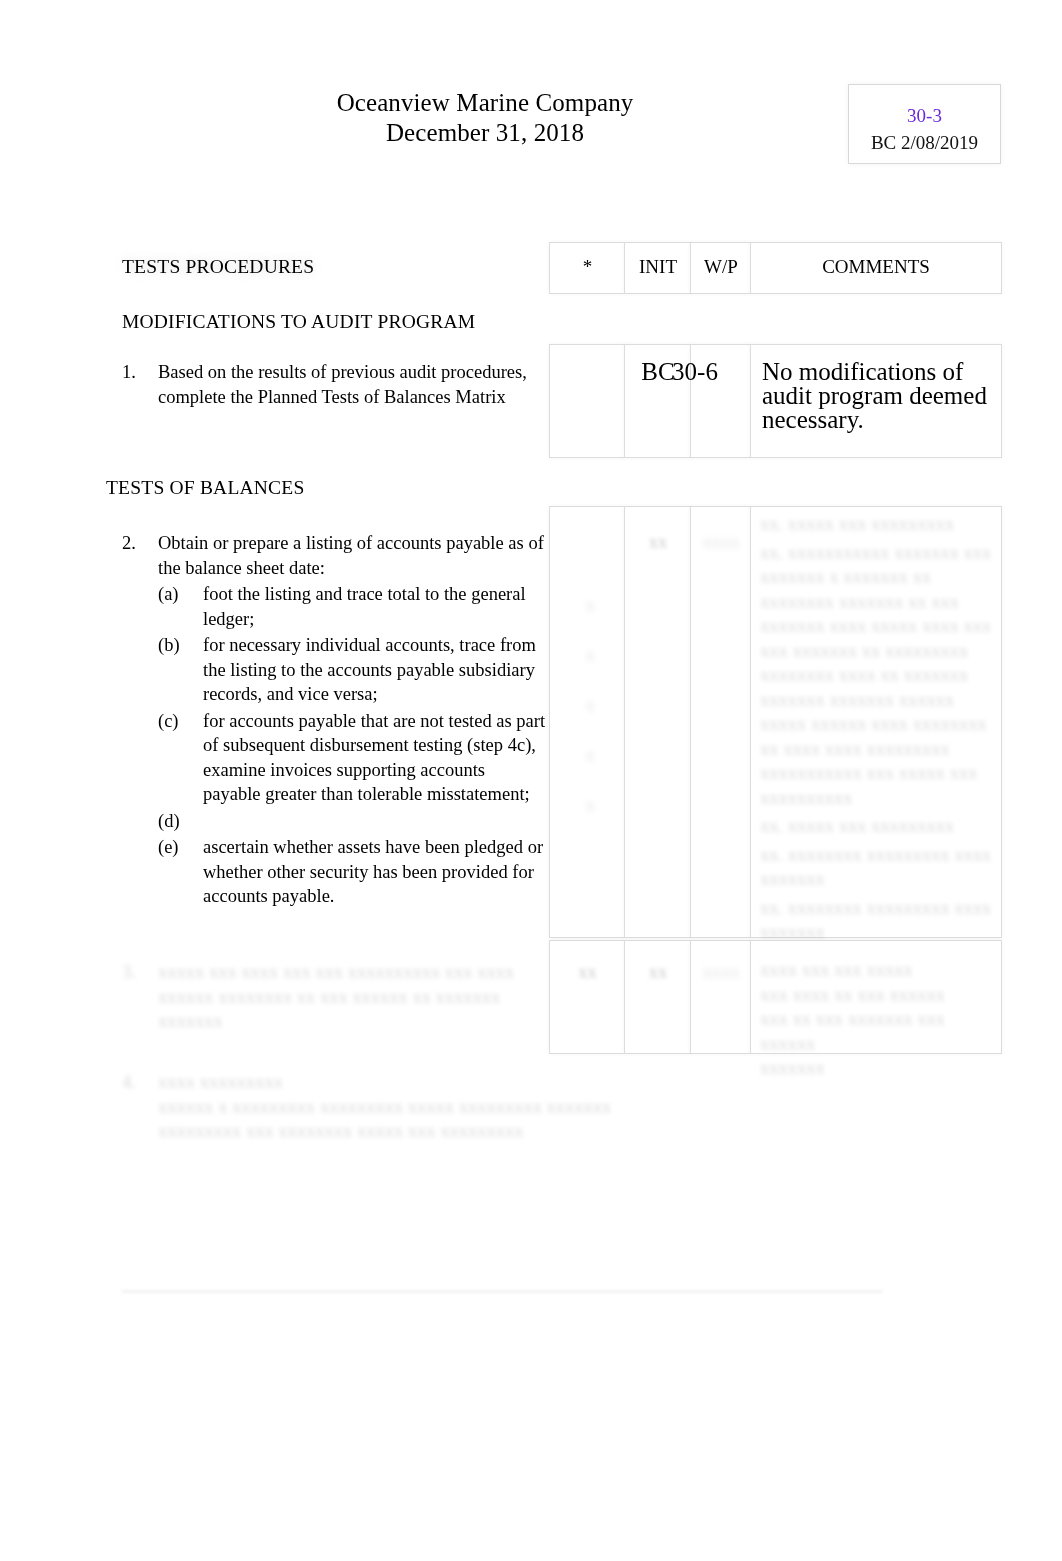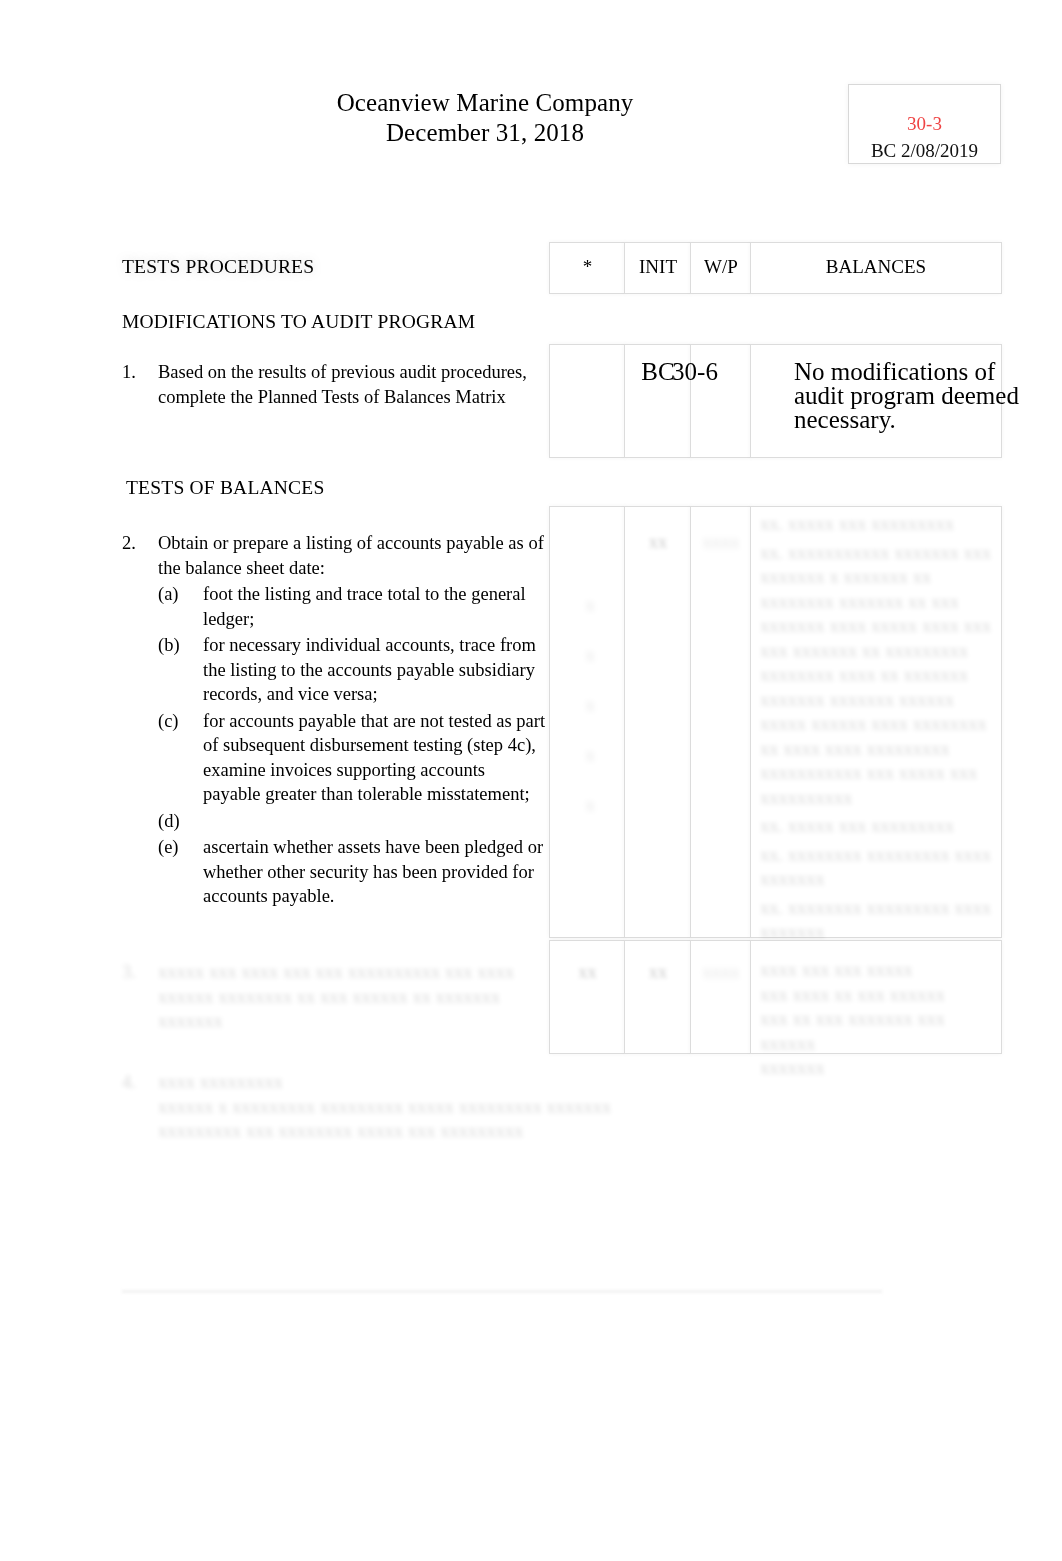--- a/index.html
+++ b/index.html
@@ -41,23 +41,23 @@
     left: 848px;
     top: 84px;
     width: 153px;
     height: 80px;
     border: 1px solid #d8d8d8;
     box-shadow: 0 0 6px rgba(0,0,0,0.05);
     text-align: center;
     box-sizing: border-box;
   }
   .ref-index {
-    margin-top: 28px;
+    margin-top: 20px;
     font-size: 19px;
-    color: #ef4444;
+    color: #6d28d9;
     line-height: 22px;
     font-family: Liberation Serif, serif;
   }
   .ref-sign {
     margin-top: 5px;
     font-size: 19px;
     color: #111111;
     line-height: 22px;
   }
 
@@ -172,38 +172,38 @@
 
   <div class="tbl-cell" style="left:549px; top:242px; width:77px; height:52px;"></div>
   <div class="tbl-cell" style="left:624px; top:242px; width:68px; height:52px;"></div>
   <div class="tbl-cell" style="left:690px; top:242px; width:62px; height:52px;"></div>
   <div class="tbl-cell" style="left:750px; top:242px; width:252px; height:52px;"></div>
 
   <div class="section-head head-shadow" style="left:122px; top:255px;">TESTS PROCEDURES</div>
   <div class="tbl-head-text" style="left:549px; top:256px; width:77px;">*</div>
   <div class="tbl-head-text" style="left:624px; top:256px; width:68px;">INIT</div>
   <div class="tbl-head-text" style="left:690px; top:256px; width:62px;">W/P</div>
-  <div class="tbl-head-text" style="left:750px; top:256px; width:252px;">BALANCES</div>
+  <div class="tbl-head-text" style="left:750px; top:256px; width:252px;">COMMENTS</div>
 
   <div class="section-head" style="left:122px; top:310px;">MODIFICATIONS TO AUDIT PROGRAM</div>
 
   <div class="tbl-cell" style="left:549px; top:344px; width:77px; height:114px;"></div>
   <div class="tbl-cell" style="left:624px; top:344px; width:68px; height:114px;"></div>
   <div class="tbl-cell" style="left:690px; top:344px; width:62px; height:114px;"></div>
   <div class="tbl-cell" style="left:750px; top:344px; width:252px; height:114px;"></div>
 
   <div class="numbered" style="left:122px; top:360px; width:425px;">
     <span class="num">1.</span>
     <span class="body">Based on the results of previous audit procedures, complete the Planned Tests of Balances Matrix</span>
   </div>
   <div class="cell-text" style="left:624px; top:360px; width:68px; text-align:center;">BC</div>
   <div class="cell-text" style="left:664px; top:360px; width:62px; text-align:center;">30-6</div>
-  <div class="cell-text" style="left:762px; top:360px; width:232px;margin-left:32px;">No modifications of audit program deemed necessary.</div>
-
-  <div class="section-head" style="left:126px; top:476px;">TESTS OF BALANCES</div>
+  <div class="cell-text" style="left:762px; top:360px; width:232px;">No modifications of audit program deemed necessary.</div>
+
+  <div class="section-head" style="left:106px; top:476px;">TESTS OF BALANCES</div>
 
   <div class="tbl-cell" style="left:549px; top:506px; width:77px; height:432px;"></div>
   <div class="tbl-cell" style="left:624px; top:506px; width:68px; height:432px;"></div>
   <div class="tbl-cell" style="left:690px; top:506px; width:62px; height:432px;"></div>
   <div class="tbl-cell" style="left:750px; top:506px; width:252px; height:432px;"></div>
 
   <div class="numbered" style="left:122px; top:531px; width:425px; display:block;">
     <div style="display:flex;">
       <span class="num">2.</span>
       <span class="body">Obtain or prepare a listing of accounts payable as of the balance sheet date:</span>

